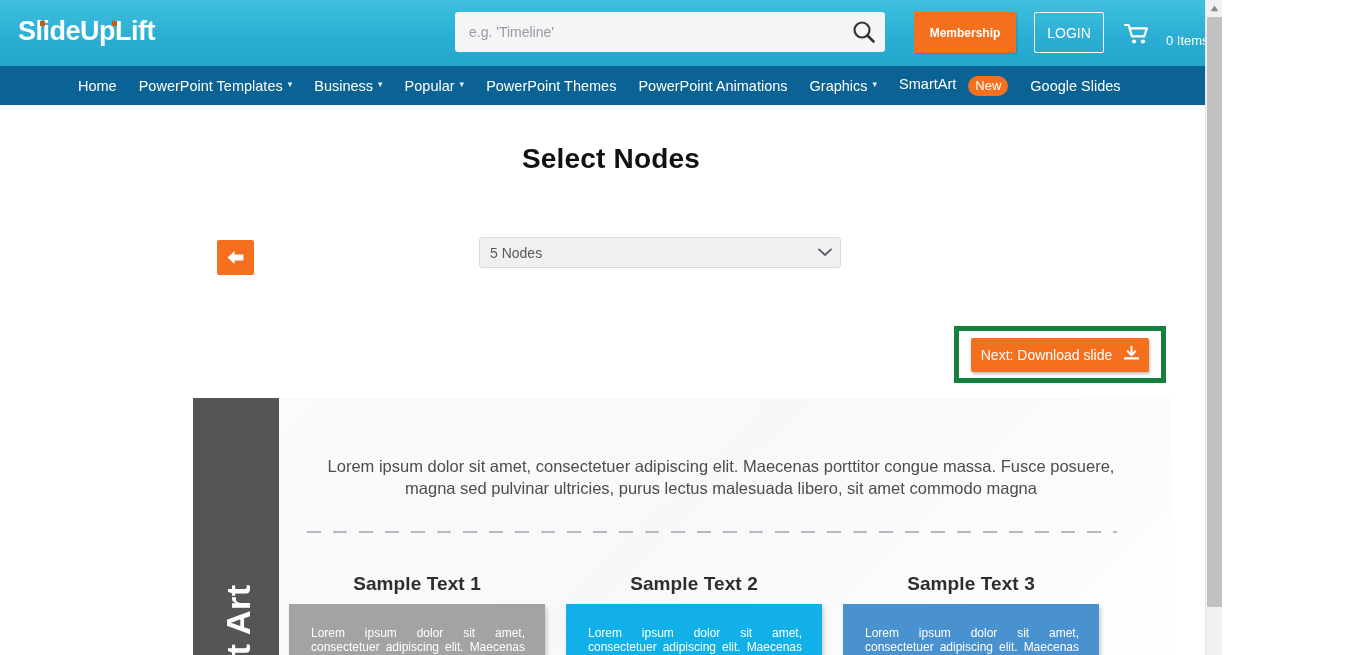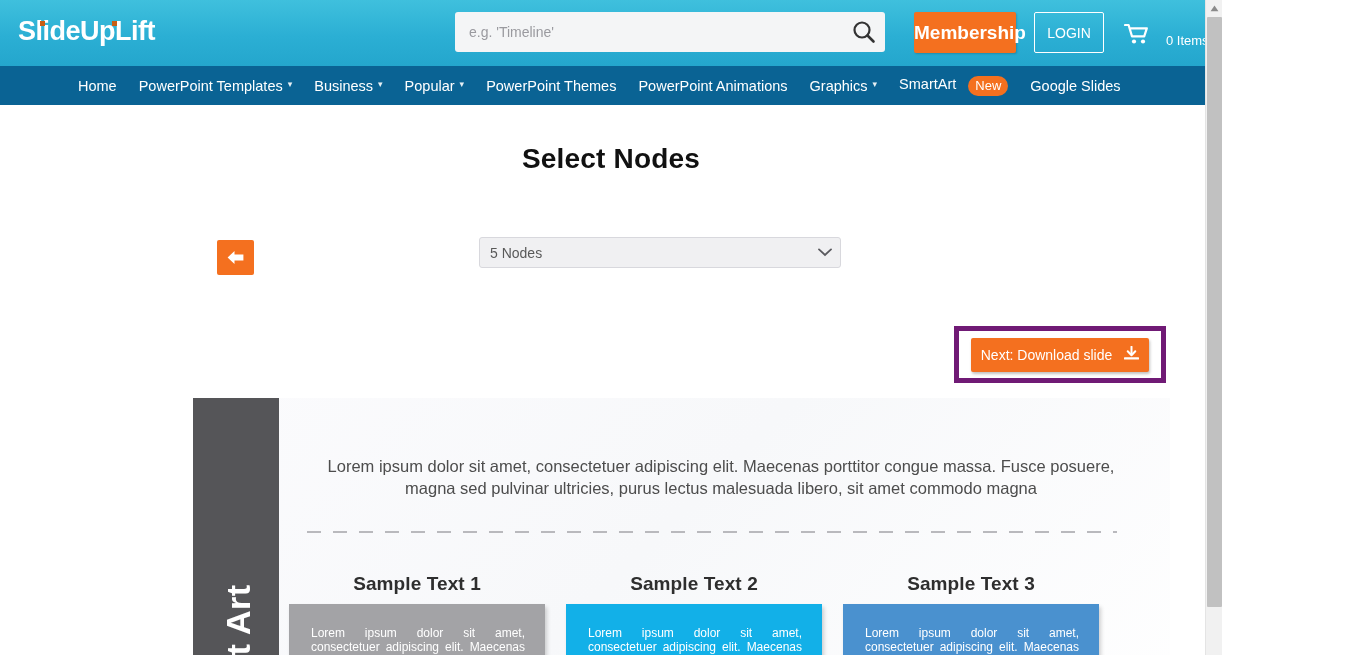--- a/index.html
+++ b/index.html
@@ -42,21 +42,21 @@
   }
   .searchwrap input::placeholder { color: #9a9a9f; }
   .search-ico { width: 42px; display: flex; align-items: center; justify-content: center; }
 
   .btn-membership {
     position: absolute; left: 914px; top: 12px;
     width: 102px; height: 41px;
     background: #f4701f; color: #fff;
     border: none; border-radius: 2px;
     font-family: "Liberation Sans", sans-serif;
-    font-size: 19px; font-weight: bold; cursor: pointer;
+    font-size: 12px; font-weight: bold; cursor: pointer;
     box-shadow: 1px 1px 2px rgba(0,0,0,.18);
   }
   .btn-login {
     position: absolute; left: 1034px; top: 12px;
     width: 70px; height: 41px;
     background: transparent; color: #fff;
     border: 1px solid #ffffff; border-radius: 2px;
     font-family: "Liberation Sans", sans-serif;
     font-size: 14px; cursor: pointer;
   }
@@ -115,21 +115,21 @@
     font-size: 14px; color: #595959; padding: 0 10px;
     appearance: none; -webkit-appearance: none; cursor: pointer;
   }
   .select-chevron {
     position: absolute; left: 818px; top: 70px;
     pointer-events: none; color: #555; font-size: 13px;
   }
   .next-frame {
     position: absolute; left: 954px; top: 221px;
     width: 212px; height: 57px;
-    border: 5px solid #701a75; background: #ffffff;
+    border: 5px solid #15803d; background: #ffffff;
     display: flex; align-items: center; justify-content: center;
   }
   .btn-next {
     width: 178px; height: 34px; background: #f4701f;
     border: none; border-radius: 2px; color: #fff;
     font-family: "Liberation Sans", sans-serif;
     font-size: 14px; cursor: pointer;
     display: flex; align-items: center; justify-content: center; gap: 12px;
     box-shadow: 1px 2px 3px rgba(0,0,0,.25);
   }

